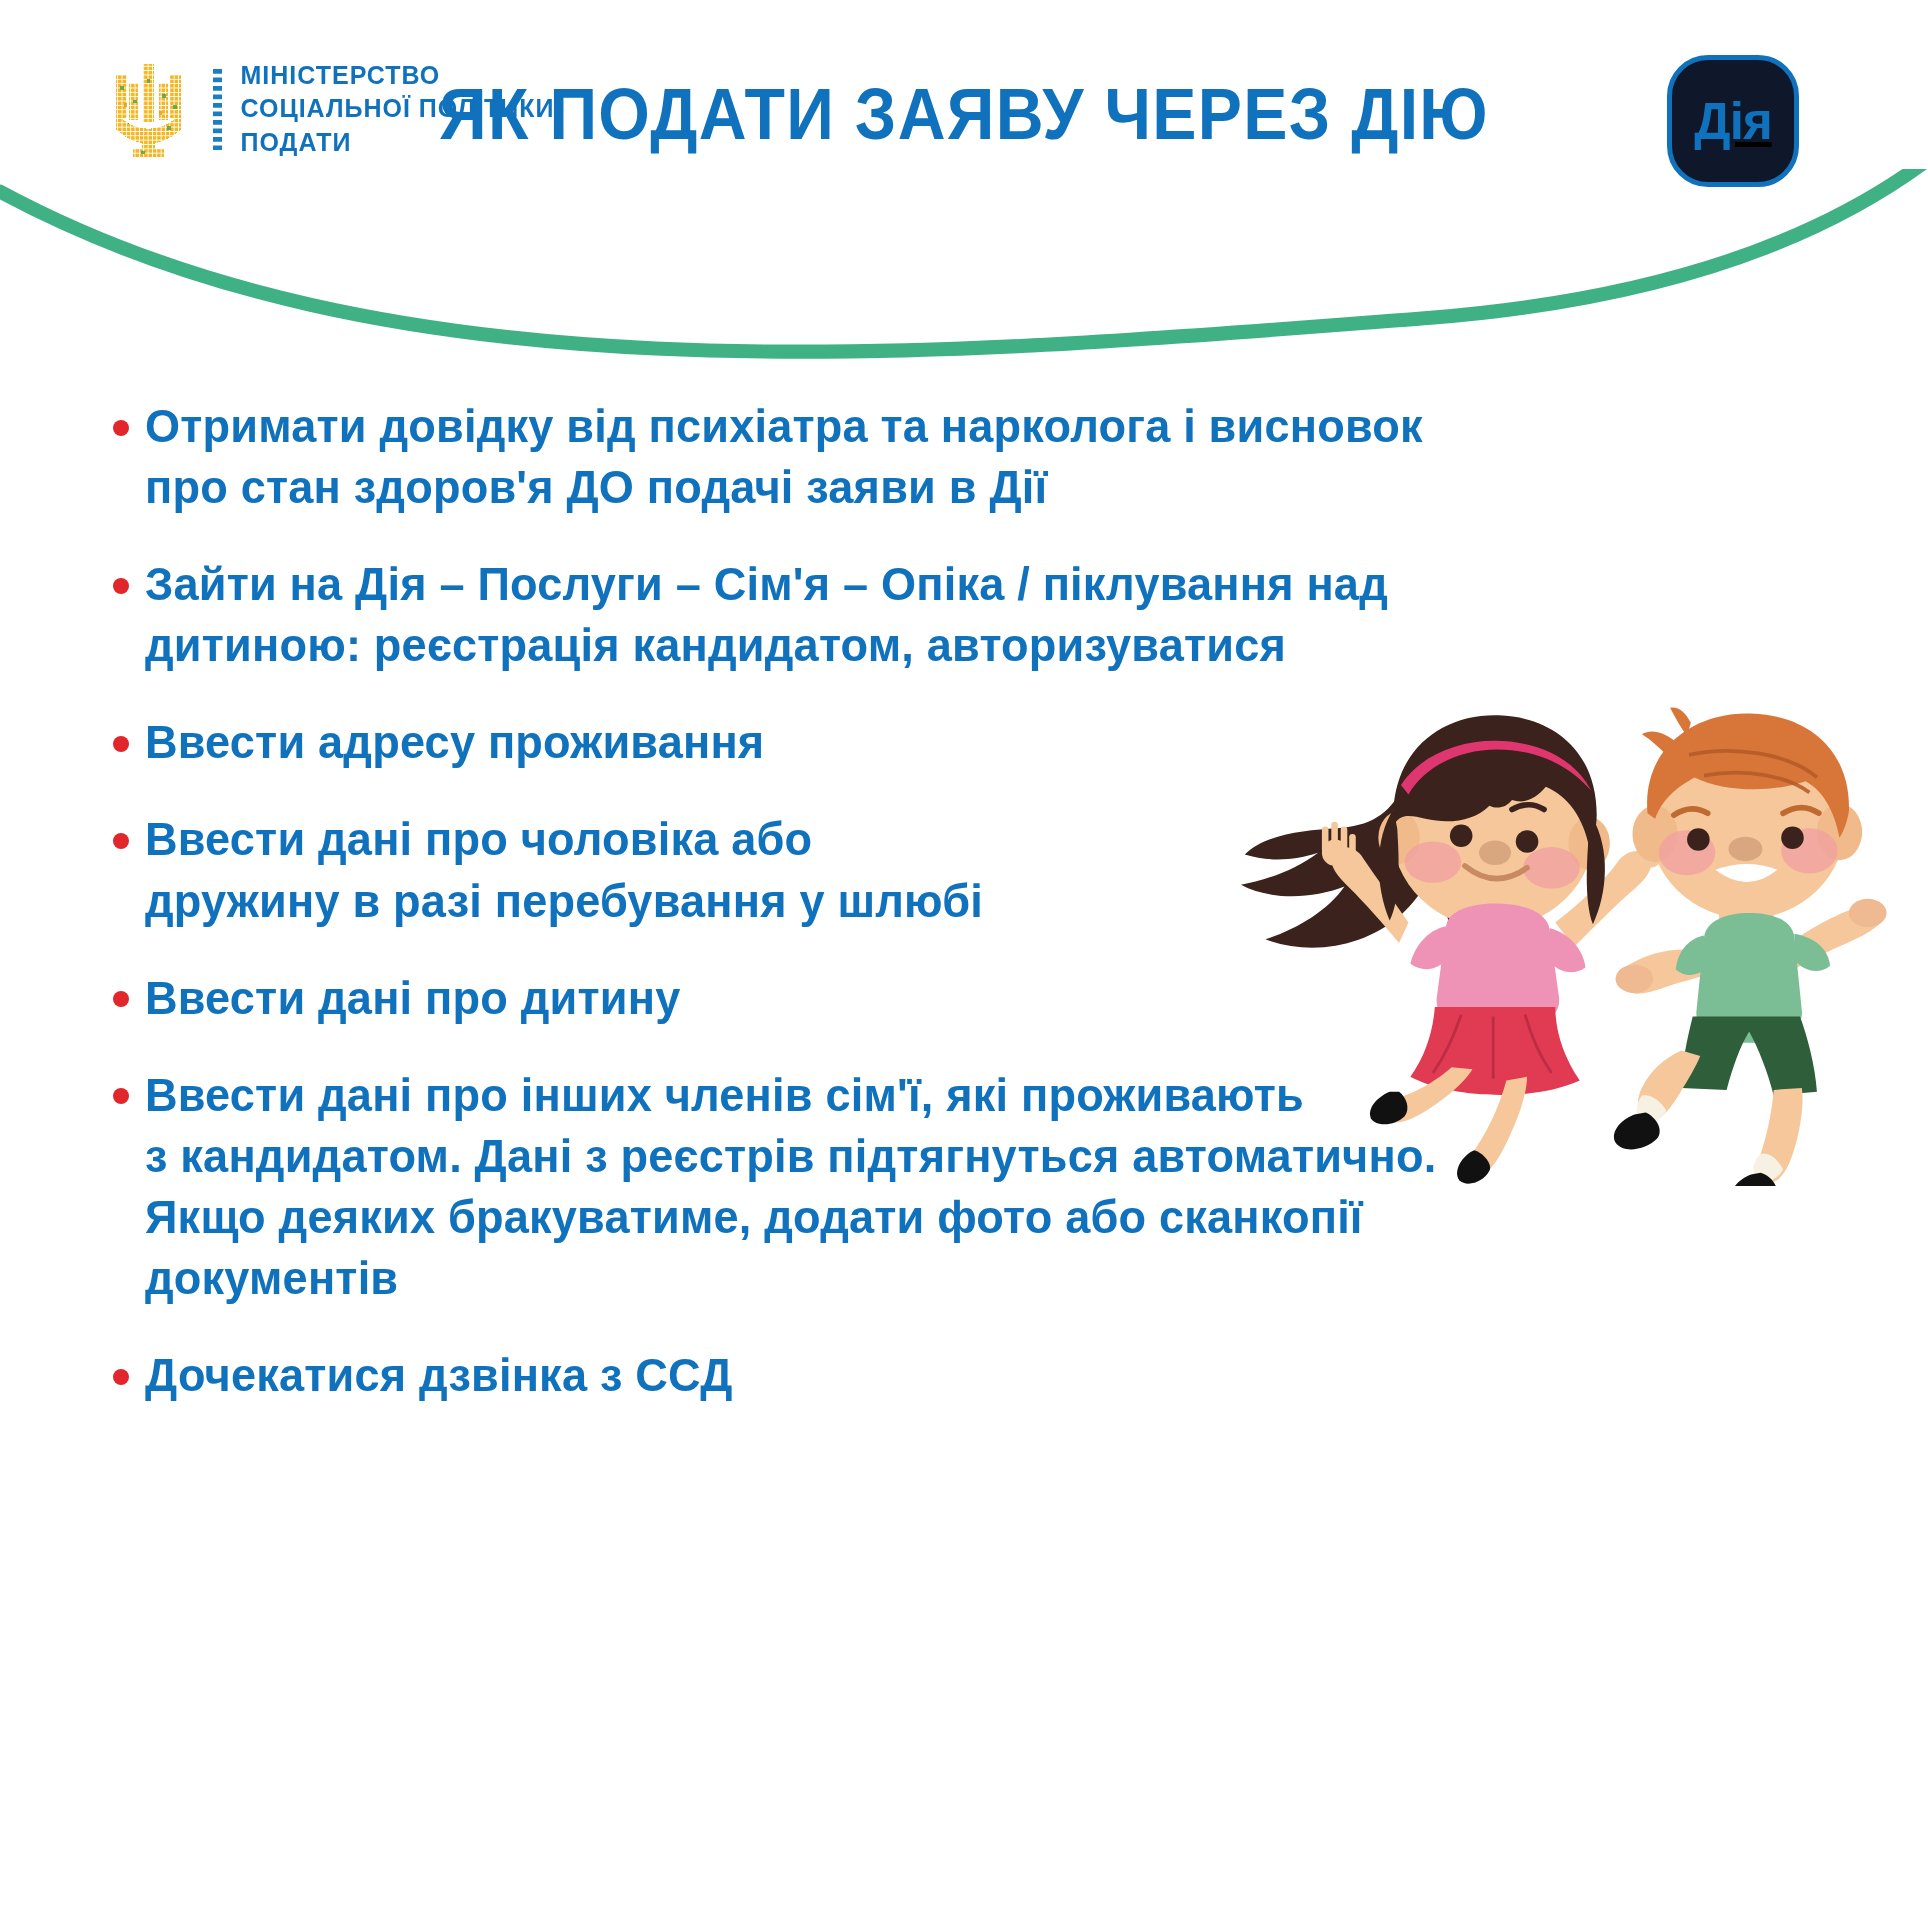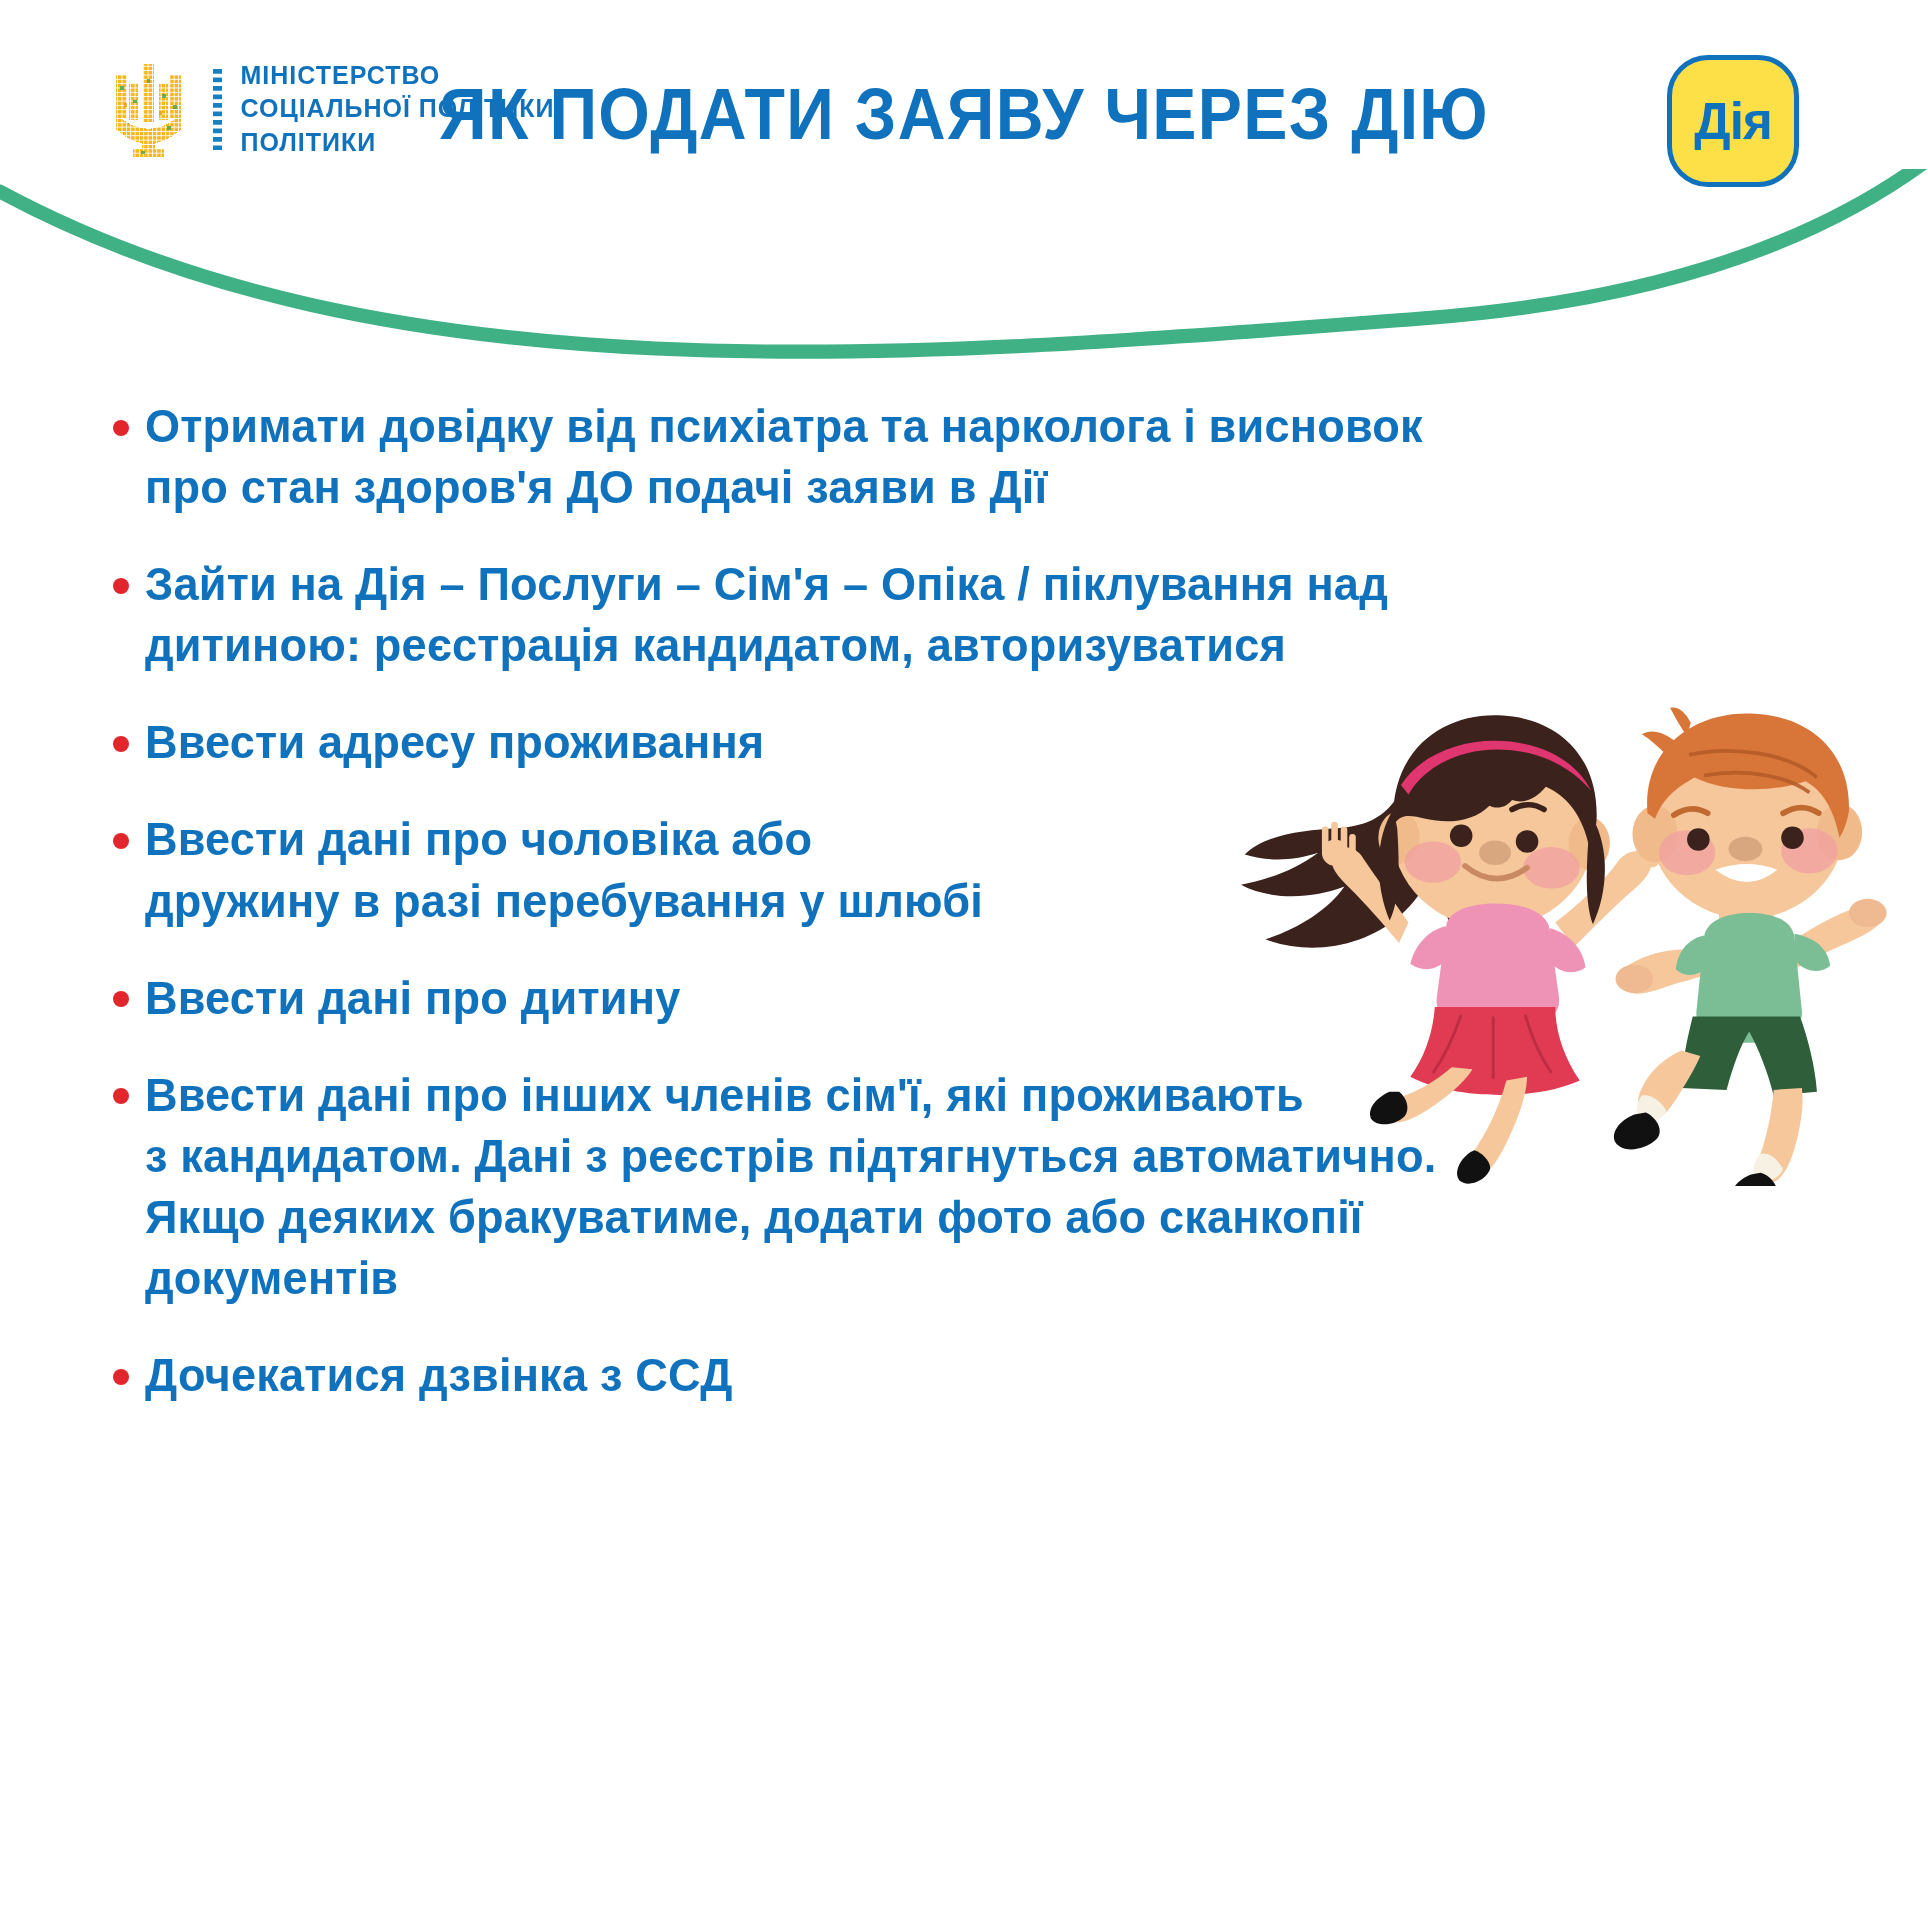--- a/index.html
+++ b/index.html
@@ -39,21 +39,21 @@
     font-family:"Liberation Sans Narrow","Liberation Sans",sans-serif;
     font-weight:bold;font-size:72px;letter-spacing:1.4px;
     transform:scaleX(0.92);transform-origin:center top;
     pointer-events:none;
   }
 
   .dia-badge{
     position:absolute;left:1667px;top:55px;width:132px;height:132px;
     border:5.6px solid #1072BC;border-radius:41px;
     display:flex;align-items:center;justify-content:center;
-    box-sizing:border-box;background:#fde047;
+    box-sizing:border-box;background:#0f172a;text-decoration:underline;
   }
   .dia-badge span{
     color:#1072BC;font-weight:bold;font-size:51px;letter-spacing:-0.9px;
     font-family:"Liberation Sans",sans-serif;
   }
 
   .wave{position:absolute;left:0;top:169px;width:1928px;height:217px;}
 
   
   .kids{position:absolute;left:1224px;top:687px;width:704px;height:499px;}
@@ -138,21 +138,21 @@
             <rect x="56" y="56" width="4" height="4" fill="#E8A020"></rect>
           </g>
         </svg>
       </div>
 
       <div class="logo-divider"></div>
 
       <div class="ministry-text">
         <span>МІНІСТЕРСТВО</span>
         <span>СОЦІАЛЬНОЇ ПОЛІТИКИ</span>
-        <span>ПОЛІТИКИ</span>
+        <span>ПОДАТИ</span>
       </div>
     </div>
 
     <div class="main-title">ЯК ПОДАТИ ЗАЯВУ ЧЕРЕЗ ДІЮ</div>
 
     <div class="dia-badge">
       <span>Дія</span>
     </div>
   </div>
 

